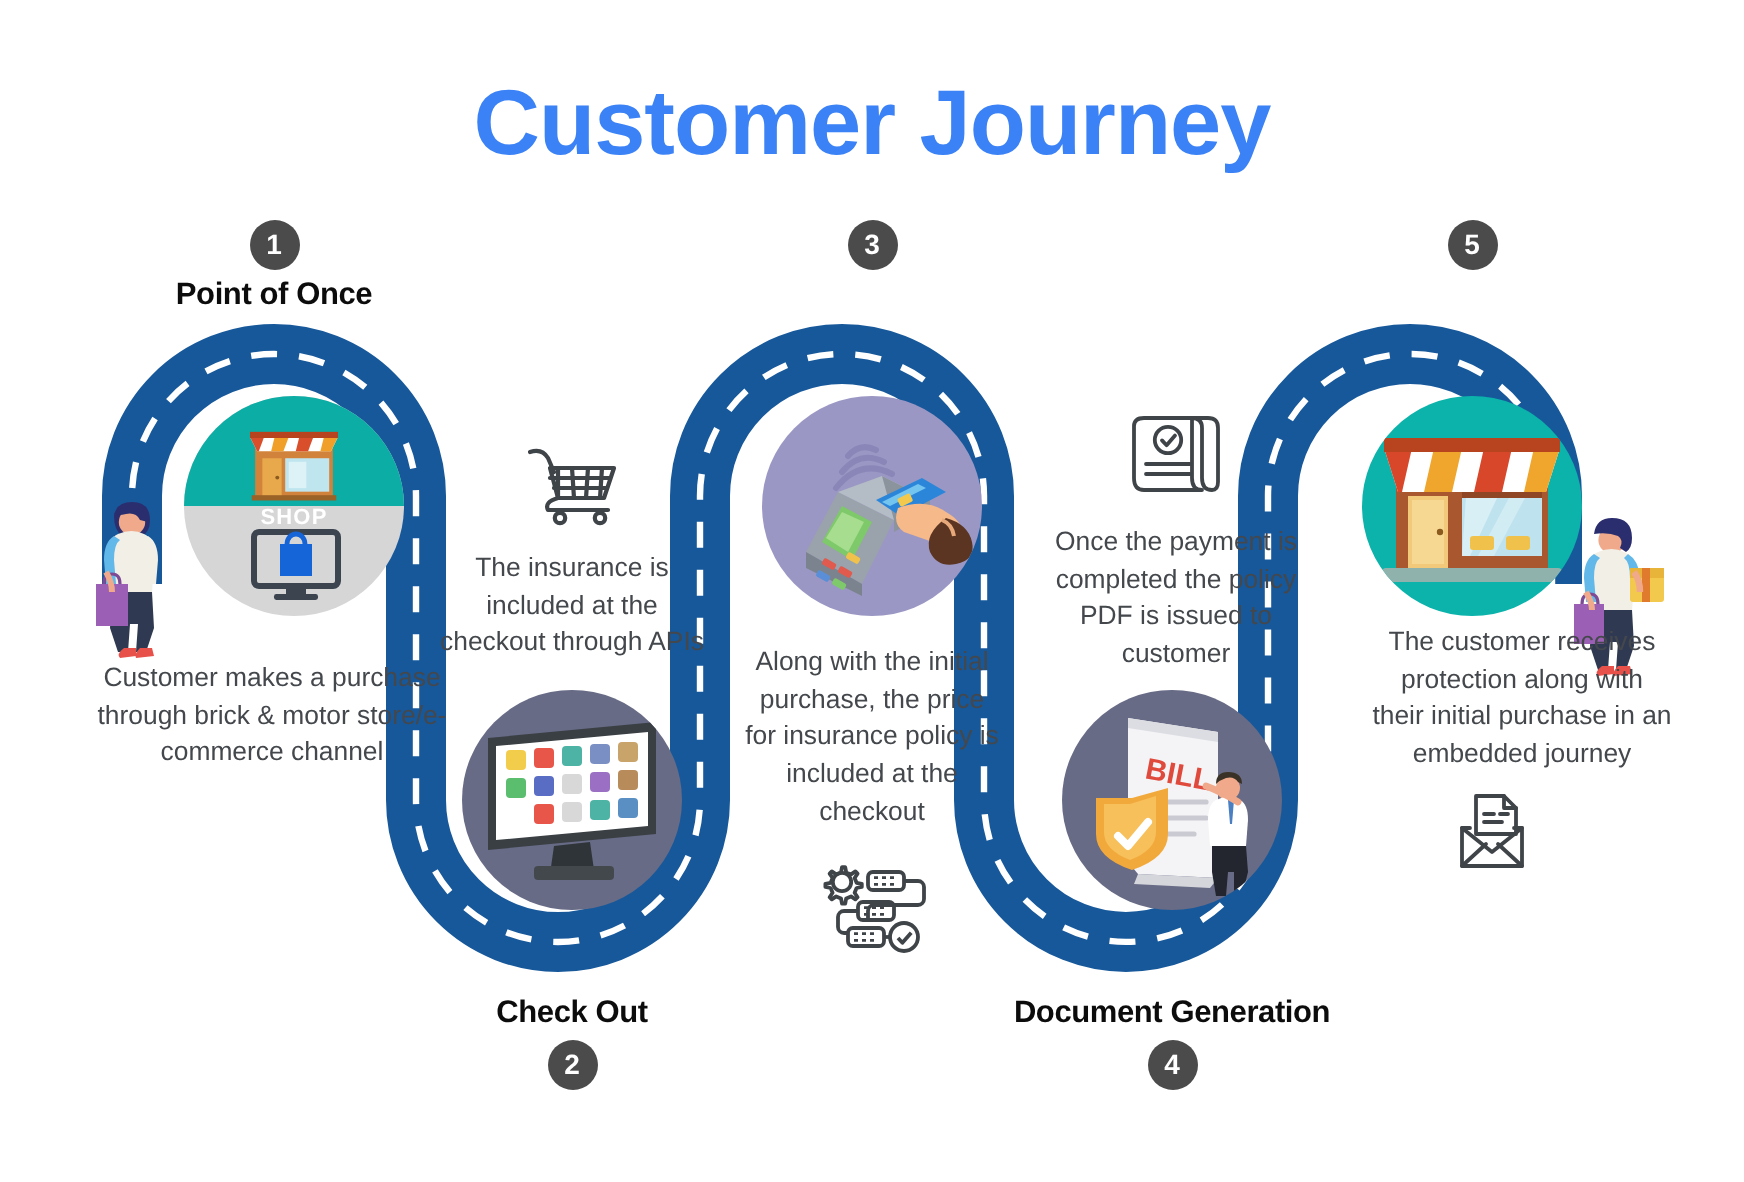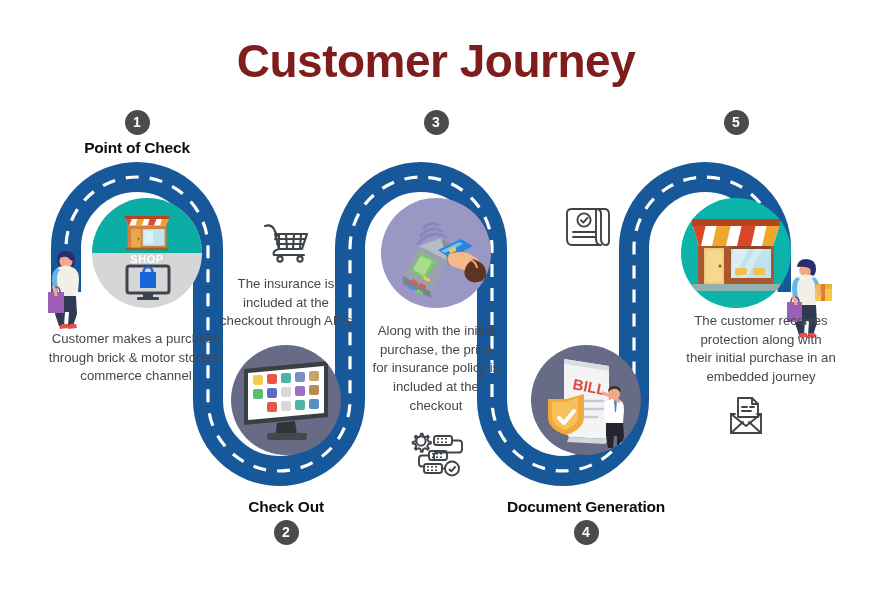--- a/index.html
+++ b/index.html
@@ -16,21 +16,21 @@
   }
 
   
   #title {
     position: absolute;
     top: 34px; left: 0; width: 872px;
     text-align: center;
     font-size: 46px;
     font-weight: 700;
     letter-spacing: -0.5px;
-    color: #7f1d1d;
+    color: #3b82f6;
   }
 
   
   #road-layer {
     position: absolute; top: 0; left: 0;
     width: 872px; height: 591px;
     pointer-events: none;
   }
 
   
@@ -132,21 +132,21 @@
                L 776,292"></path>
     </defs>
 
     <use href="#roadline" fill="none" stroke="#17589b" stroke-width="30" stroke-linecap="butt"></use>
 
     <use href="#roadline" fill="none" stroke="#ffffff" stroke-width="3.2" stroke-dasharray="13 11" stroke-linecap="butt"></use>
   </svg>
 
   <div class="step-head" style="top:110px; left:27px;">
     <span class="badge">1</span>
-    <span class="label">Point of Check</span>
+    <span class="label">Point of Once</span>
   </div>
 
   <div class="disc disc-split" style="top:198px; left:92px; width:110px; height:110px;">
     <div class="top-half"></div>
     <svg class="disc-inner" viewBox="0 0 110 110" xmlns="http://www.w3.org/2000/svg">
 
       <g transform="translate(33,10) scale(0.44)">
         <rect x="6" y="36" width="88" height="56" fill="#c8762f"></rect>
         <rect x="6" y="36" width="88" height="56" fill="#d2833b"></rect>
         <rect x="40" y="48" width="50" height="38" fill="#bfe5ef"></rect>
@@ -300,20 +300,21 @@
   <svg class="line-icon" style="top:206px; left:564px; width:46px; height:46px;" viewBox="0 0 46 46" xmlns="http://www.w3.org/2000/svg">
     <g fill="none" stroke="#3f4449" stroke-width="1.9" stroke-linejoin="round" stroke-linecap="round">
       <path d="M8,3 h24 v30 q0,6 5,6 h-29 q-5,0 -5,-6 v-26 q0,-4 5,-4 z"></path>
       <path d="M32,3 q5,0 5,5 v25 q0,6 5,6 q3,0 3,-4 v-27 q0,-5 -5,-5 z"></path>
       <circle cx="20" cy="14" r="6.6"></circle>
       <path d="M17,14.2 l2.3,2.4 4.2,-4.8"></path>
       <path d="M9,26 h22 M9,31 h22"></path>
     </g>
   </svg>
 
+  <div class="caption" style="top:262px; left:520px; width:136px;">Once the payment is completed the policy PDF is issued to customer</div>
 
   <div class="disc disc-slate" style="top:345px; left:531px; width:110px; height:110px;">
     <svg class="disc-inner" viewBox="0 0 110 110" xmlns="http://www.w3.org/2000/svg">
 
       <path d="M33,14 L78,21 L78,94 L38,92 L33,86 Z" fill="#f4f4f6"></path>
       <path d="M33,14 L78,21 L78,26 L33,19 Z" fill="#dcdde2"></path>
       <path d="M38,92 L78,94 L74,99 L36,97 Z" fill="#d5d6dc"></path>
       <text x="41" y="44" font-family="'Liberation Sans', sans-serif" font-size="15" font-weight="700" fill="#e04a3c" transform="rotate(11 41 44)">BILL</text>
       <g stroke="#c9cad2" stroke-width="2.6" stroke-linecap="round">
         <path d="M40,56 h32"></path>

